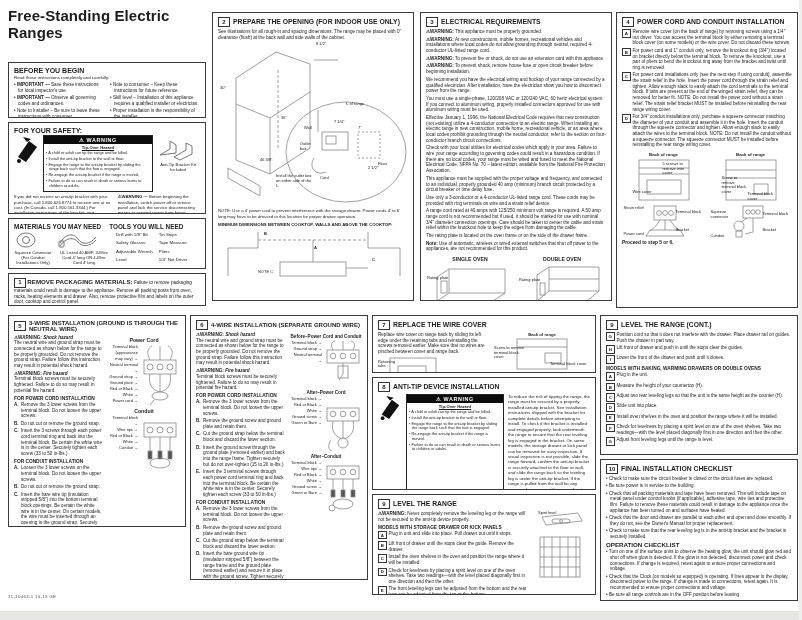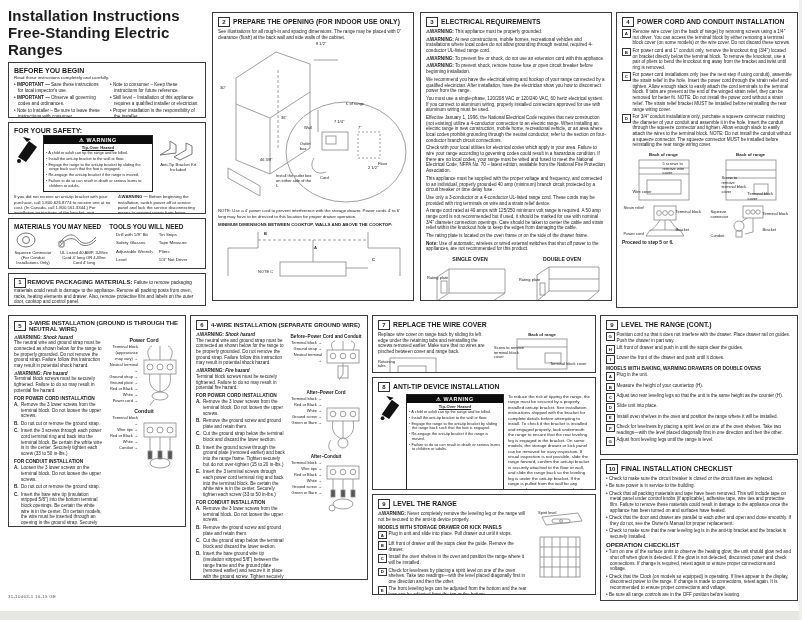--- a/index.html
+++ b/index.html
@@ -44,21 +44,20 @@
   svg{display:block;}
   .proceed{font-size:4.8px;font-weight:bold;margin-top:2px;}
   .footer{position:absolute;left:8px;top:594px;font-size:4.4px;color:#555;letter-spacing:.3px;}
   .matcap{font-size:4.2px;text-align:center;line-height:1.2;margin-top:1px;}
   .toolcol{font-size:4.4px;line-height:1.9;}
 </style>
 </head>
 <body>
 
 <header class="box nobord" style="left:8px;top:8px;width:198px;height:50px;padding:0;">
-  <h1>Installation Instructions</h1>
   <h1>Free-Standing Electric Ranges</h1>
 
 </header>
 
 <section class="box" style="left:8px;top:62px;width:198px;height:56px;">
   <div class="bhead">BEFORE YOU BEGIN</div>
   <div class="t" style="font-size:4.4px;">Read these instructions completely and carefully.</div>
   <div class="cols2" style="margin-top:1.5px;">
     <div class="t blist">
         <p><span class="para" style="margin:0"><b>IMPORTANT —</b> <span>Save these instructions for local inspector's use.</span></span></p>

